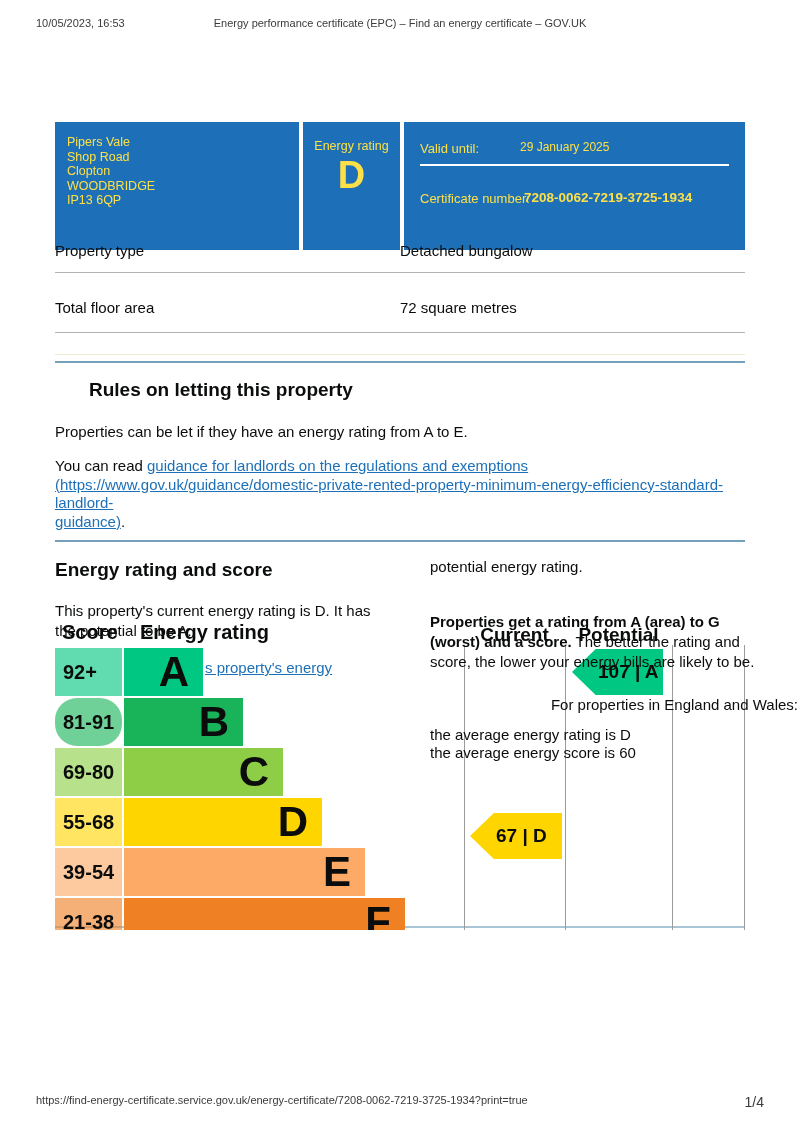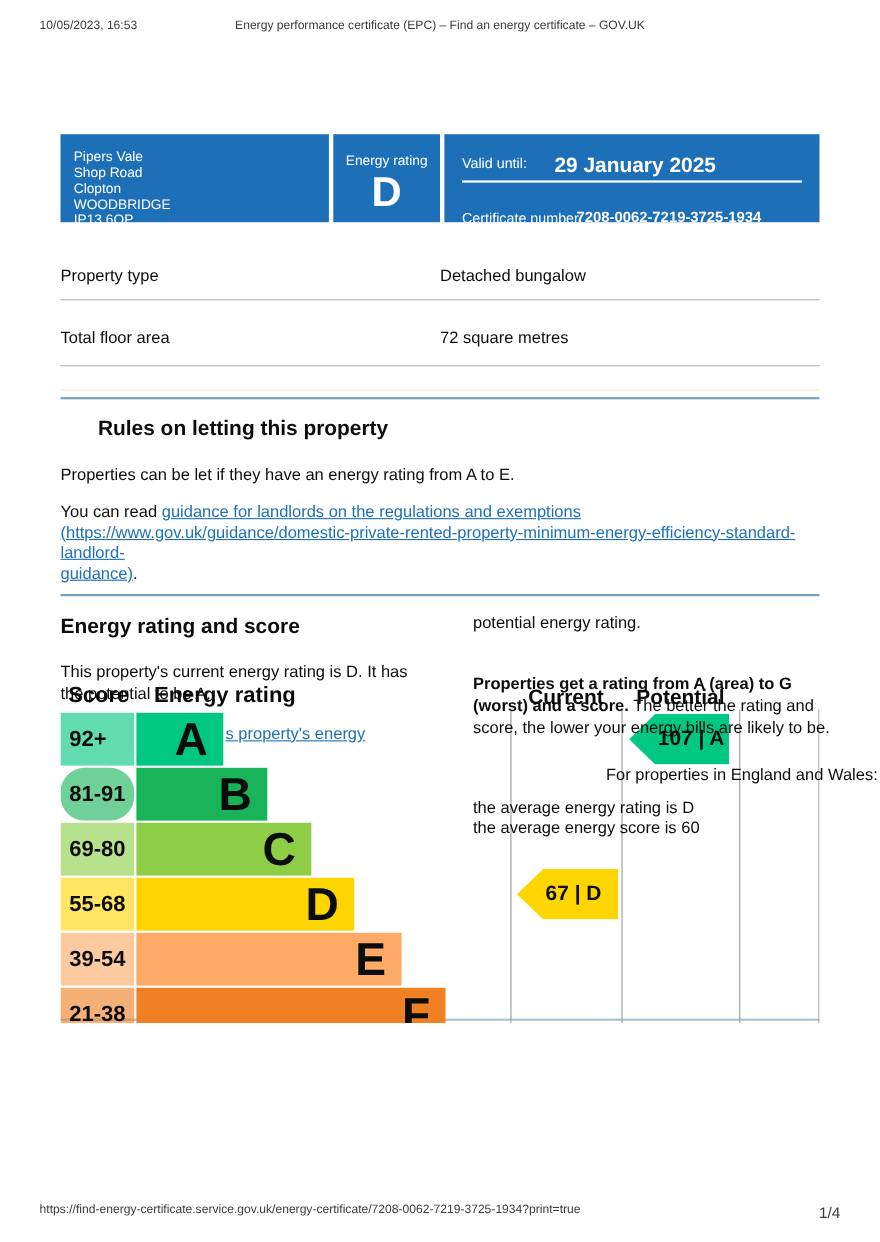--- a/index.html
+++ b/index.html
@@ -16,29 +16,29 @@
   .pf-url   { left:36px; top:1094px; font-size:11px; color:#3a3a3a; }
   .pf-page  { right:36px; top:1094px; font-size:14px; color:#3a3a3a; }
 
   
   .banner { left:55px; top:75px; width:690px; height:43px; background:#0b0c0c; }
   .banner span { display:block; padding-left:14px; line-height:43px; color:#ffffff;
                  font-size:19px; font-weight:bold; }
 
   
   .summary { left:55px; top:122px; width:690px; height:106px; display:flex; gap:4px; }
-  .panel { background:#1d70b8; color:#ffffff; height:80px; position:relative; }
+  .panel { background:#1d70b8; color:#fde047; height:128px; position:relative; }
   .panel-address { width:244px; padding:13px 12px; }
   .panel-address div { font-size:12.5px; line-height:14.5px; }
   .panel-rating { width:97px; text-align:center; }
   .panel-rating .lbl { font-size:12.5px; margin-top:17px; }
   .panel-rating .val { font-size:38px; font-weight:bold; line-height:40px; margin-top:2px; }
   .panel-validity { flex:1; }
   .pv-l1 { position:absolute; left:16px; top:19px; font-size:13px; }
-  .pv-v1 { position:absolute; left:100px; top:18px; font-size:19px; font-weight:bold; }
+  .pv-v1 { position:absolute; left:116px; top:18px; font-size:12px; font-weight:normal; }
   .pv-hr { position:absolute; left:16px; top:42px; width:309px; height:2px; background:#ffffff; }
   .pv-l2 { position:absolute; left:16px; top:69px; font-size:13px; }
   .pv-v2 { position:absolute; left:120px; top:68px; font-size:13.5px; font-weight:bold; }
 
   
   .fact-row { left:55px; width:690px; border-bottom:1px solid #b1b4b6; }
   .fact-row-1 { top:228px; height:45px; }
   .fact-row-2 { top:273px; height:60px; }
   .fact-label { position:absolute; left:0; font-size:15px; }
   .fact-value { position:absolute; left:345px; font-size:15px; }
@@ -79,21 +79,21 @@
   .vl-1 { left:409px; } .vl-2 { left:510px; } .vl-3 { left:617px; } .vl-4 { left:689px; }
   .bands { position:absolute; left:0; top:28px; }
   .band-row { height:48px; margin-bottom:2px; position:relative; white-space:nowrap; }
   .band-score { position:absolute; left:0; top:0; width:67px; height:48px;
                 font-size:20px; font-weight:bold; line-height:48px; padding-left:8px; color:#0b0c0c; }
   .band-bar { position:absolute; left:69px; top:0; height:48px; text-align:right;
               font-size:42px; font-weight:bold; line-height:47px; padding-right:14px; color:#0b0c0c; }
   .arrow { position:absolute; height:46px; font-size:19px; font-weight:bold; line-height:46px;
            padding-left:26px; color:#0b0c0c;
            clip-path:polygon(0 50%, 26% 0, 100% 0, 100% 100%, 26% 100%); }
-  .arrow-current   { left:415px; top:170px; width:92px; }
+  .arrow-current   { left:415px; top:193px; width:92px; }
   .arrow-potential { left:517px; top:29px;  width:91px; }
 </style>
 </head>
 <body>
 
 <div class="page">
 
   <div class="abs ph-date">10/05/2023, 16:53</div>
   <div class="abs ph-title">Energy performance certificate (EPC) – Find an energy certificate – GOV.UK</div>
 

